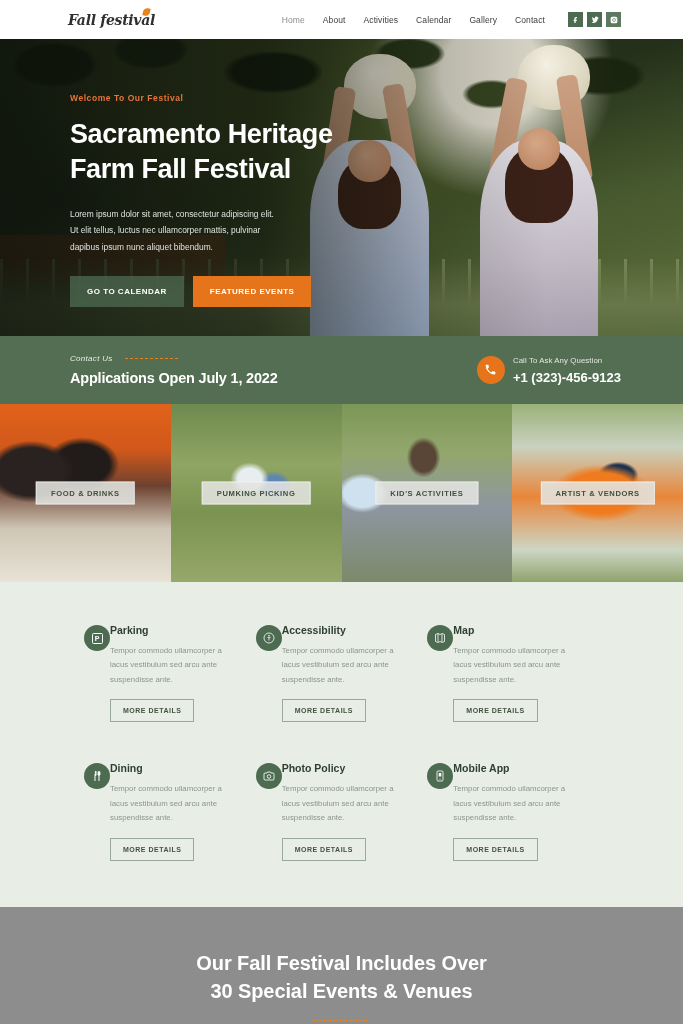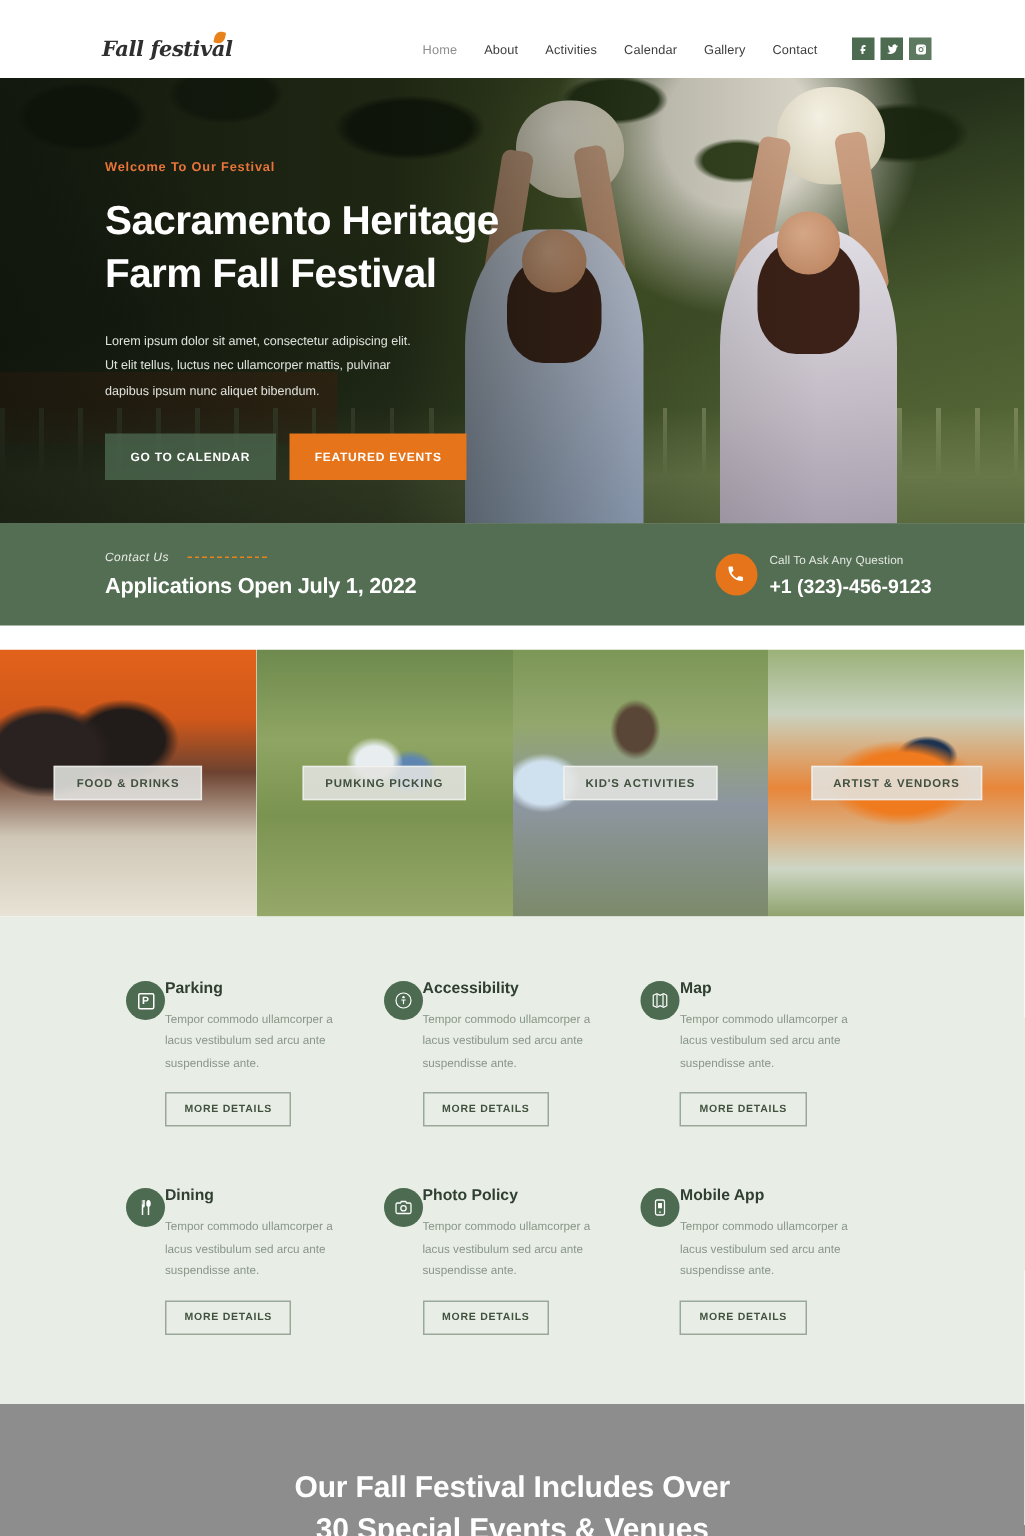--- a/index.html
+++ b/index.html
@@ -9,21 +9,21 @@
     font-family:"Liberation Sans", sans-serif;
     background:#ffffff;
     color:#3d4a3f;
     -webkit-font-smoothing:antialiased;
   }
   .page{width:683px;height:1024px;position:relative;overflow:hidden;}
 
   
   .header{
     height:39px;background:#ffffff;display:flex;align-items:center;
-    padding:0 62px 0 68px;position:relative;z-index:40;margin-top:13px;
+    padding:0 62px 0 68px;position:relative;z-index:40;
   }
   .logo{
     font-family:"DejaVu Serif", serif;
     font-style:italic;font-weight:bold;font-size:14px;
     color:#2f2f2f;letter-spacing:-0.3px;position:relative;
     white-space:nowrap;
   }
   .logo .leaf{
     position:absolute;right:5px;top:-4px;width:7px;height:8px;
     background:#e8821a;border-radius:60% 10% 60% 10%;
@@ -157,21 +157,21 @@
   .cb-right{margin-left:auto;display:flex;gap:8px;}
   .cb-phone-ic{
     width:28px;height:28px;border-radius:50%;background:#e5741b;
     display:flex;align-items:center;justify-content:center;
   }
   .cb-phone-ic svg{width:13px;height:13px;fill:#ffffff;}
   .cb-ask{color:#e4e8e2;font-size:7.8px;margin-bottom:5px;letter-spacing:.1px;}
   .cb-num{color:#ffffff;font-size:13px;font-weight:bold;}
 
   
-  .gallery{display:flex;height:178px;margin-top:16px;}
+  .gallery{display:flex;height:178px;}
   .gcell{flex:1;position:relative;overflow:hidden;}
   .gcell .bg{position:absolute;inset:0;}
   .g1 .bg{
     background:
       radial-gradient(ellipse 70px 50px at 18% 38%,#2a2220 0 48%,rgba(42,34,32,0) 62%),
       radial-gradient(ellipse 60px 44px at 48% 34%,#211b19 0 46%,rgba(33,27,25,0) 62%),
       linear-gradient(180deg,#e2621b 0%,#d0581a 26%,#6d4230 46%,#cfc6b6 70%,#e8e3d6 100%);
   }
   .g2 .bg{
     background:

